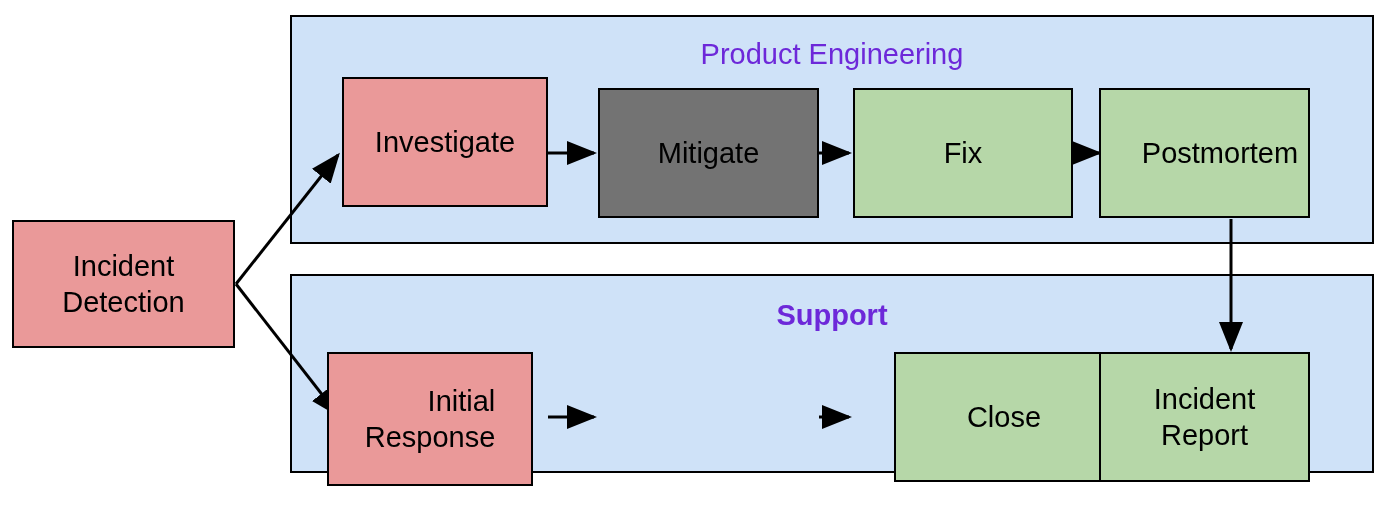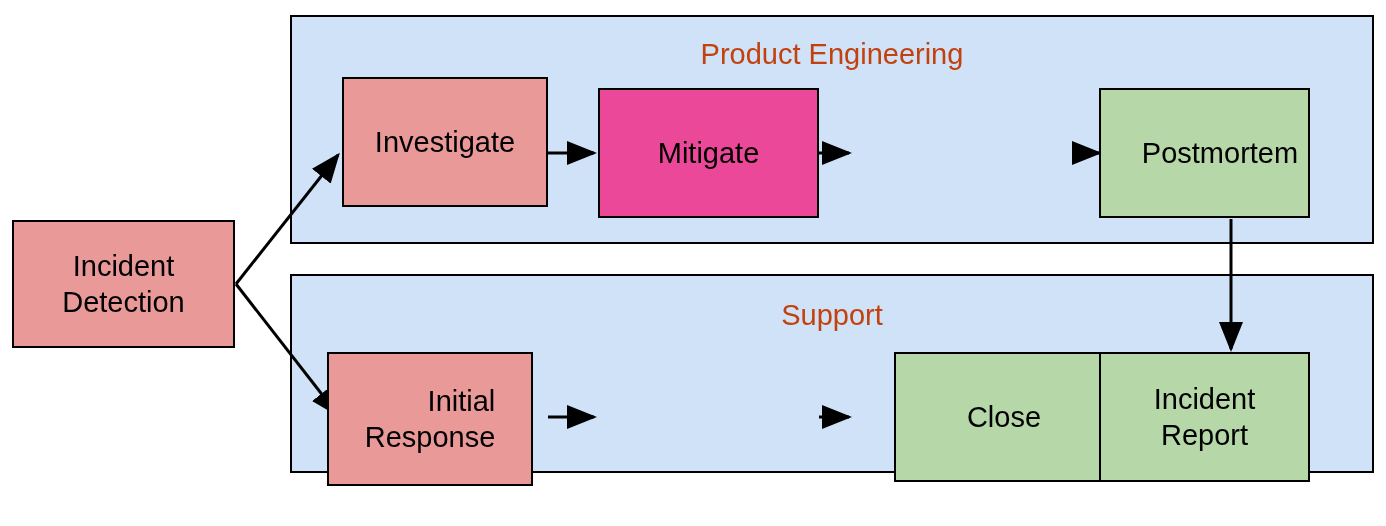--- a/index.html
+++ b/index.html
@@ -33,50 +33,50 @@
     border: 2px solid #000000;
     background: #cfe2f8;
   }
   .lane-title {
     position: absolute;
     left: 0;
     right: 0;
     text-align: center;
     font-size: 29px;
     line-height: 34px;
-    color: #c2410c;
+    color: #6d28d9;
     white-space: nowrap;
   }
   .node {
     position: absolute;
     box-sizing: border-box;
     border: 2px solid #000000;
     display: flex;
     align-items: center;
     justify-content: center;
     text-align: center;
     font-size: 29px;
     line-height: 36px;
     color: #000000;
     white-space: pre-line;
   }
   .fill-red { background: #ea9999; }
-  .fill-yellow { background: #ec4899; }
+  .fill-yellow { background: #737373; }
   .fill-green { background: #b6d7a8; }
 </style>
 </head>
 <body>
 
 <div id="canvas">
 
   <div class="lane" style="left:290px; top:15px; width:1084px; height:229px;">
     <div class="lane-title" style="top:20px;">Product Engineering</div>
   </div>
 
-  <div class="lane" style="left:290px; top:274px; width:1084px; height:199px;">
+  <div class="lane" style="left:290px; top:274px; width:1084px; height:199px;font-weight:bold;">
     <div class="lane-title" style="top:22px;">Support</div>
   </div>
 
   <svg class="svg-layer" viewBox="0 0 1386 526" width="1386" height="526">
     <defs>
       <marker id="arrowhead" markerWidth="10" markerHeight="8" refX="9" refY="4" orient="auto" markerUnits="strokeWidth">
         <path d="M0,0 L10,4 L0,8 z" fill="#000000"></path>
       </marker>
     </defs>
 
@@ -93,20 +93,21 @@
     <line x1="1073" y1="417" x2="1099" y2="417" stroke="#000000" stroke-width="3" marker-end="url(#arrowhead)"></line>
 
     <line x1="1231" y1="219" x2="1231" y2="349" stroke="#000000" stroke-width="3" marker-end="url(#arrowhead)"></line>
   </svg>
 
   <div class="node fill-red" style="left:12px; top:220px; width:223px; height:128px;">Incident
 Detection</div>
 
   <div class="node fill-red" style="left:342px; top:77px; width:206px; height:130px;">Investigate</div>
   <div class="node fill-yellow" style="left:598px; top:88px; width:221px; height:130px;">Mitigate</div>
+  <div class="node fill-green" style="left:853px; top:88px; width:220px; height:130px;">Fix</div>
   <div class="node fill-green" style="left:1099px; top:88px; width:211px; height:130px;padding-left:31px;">Postmortem</div>
 
   <div class="node fill-red" style="left:327px; top:352px; width:206px; height:134px;text-align:right;">Initial
 Response</div>
   <div class="node fill-green" style="left:894px; top:352px; width:220px; height:130px;">Close</div>
   <div class="node fill-green" style="left:1099px; top:352px; width:211px; height:130px;">Incident
 Report</div>
 
 </div>
 

